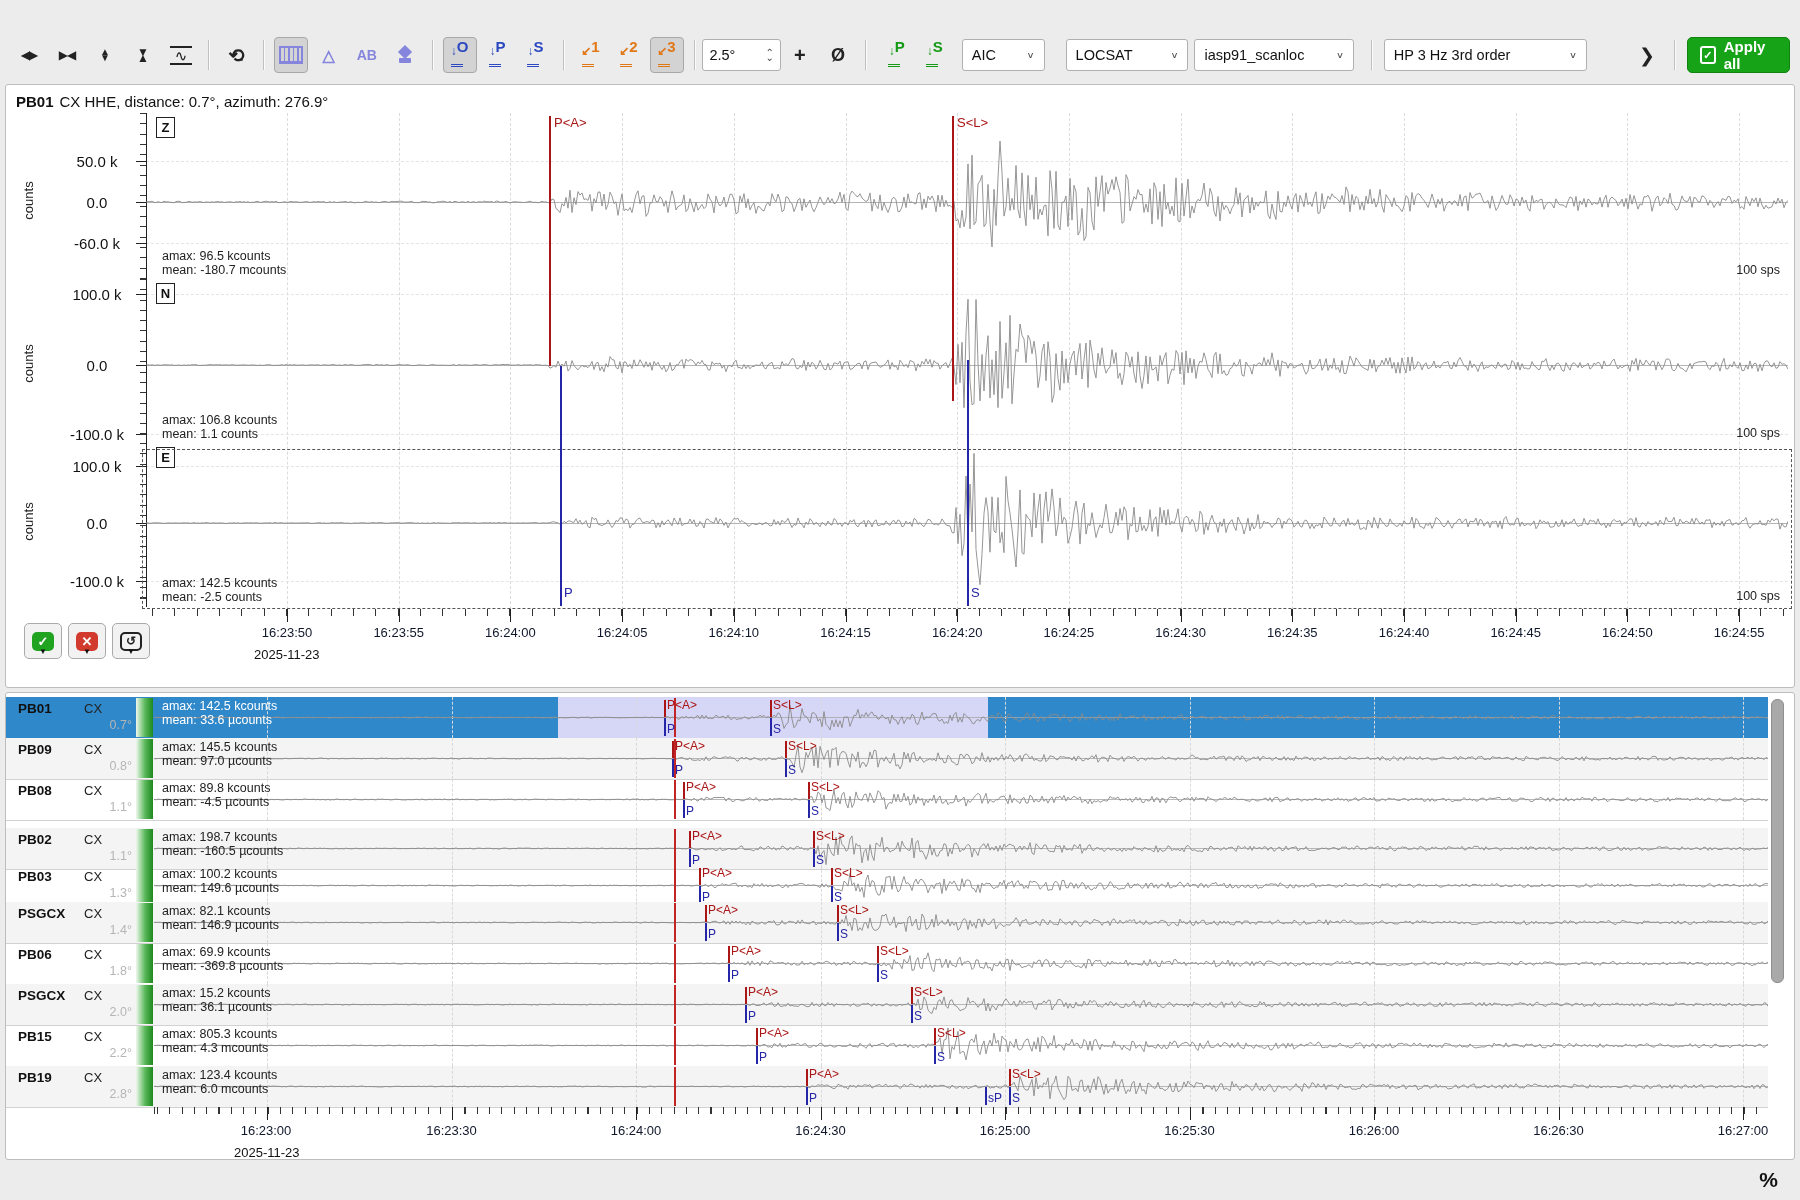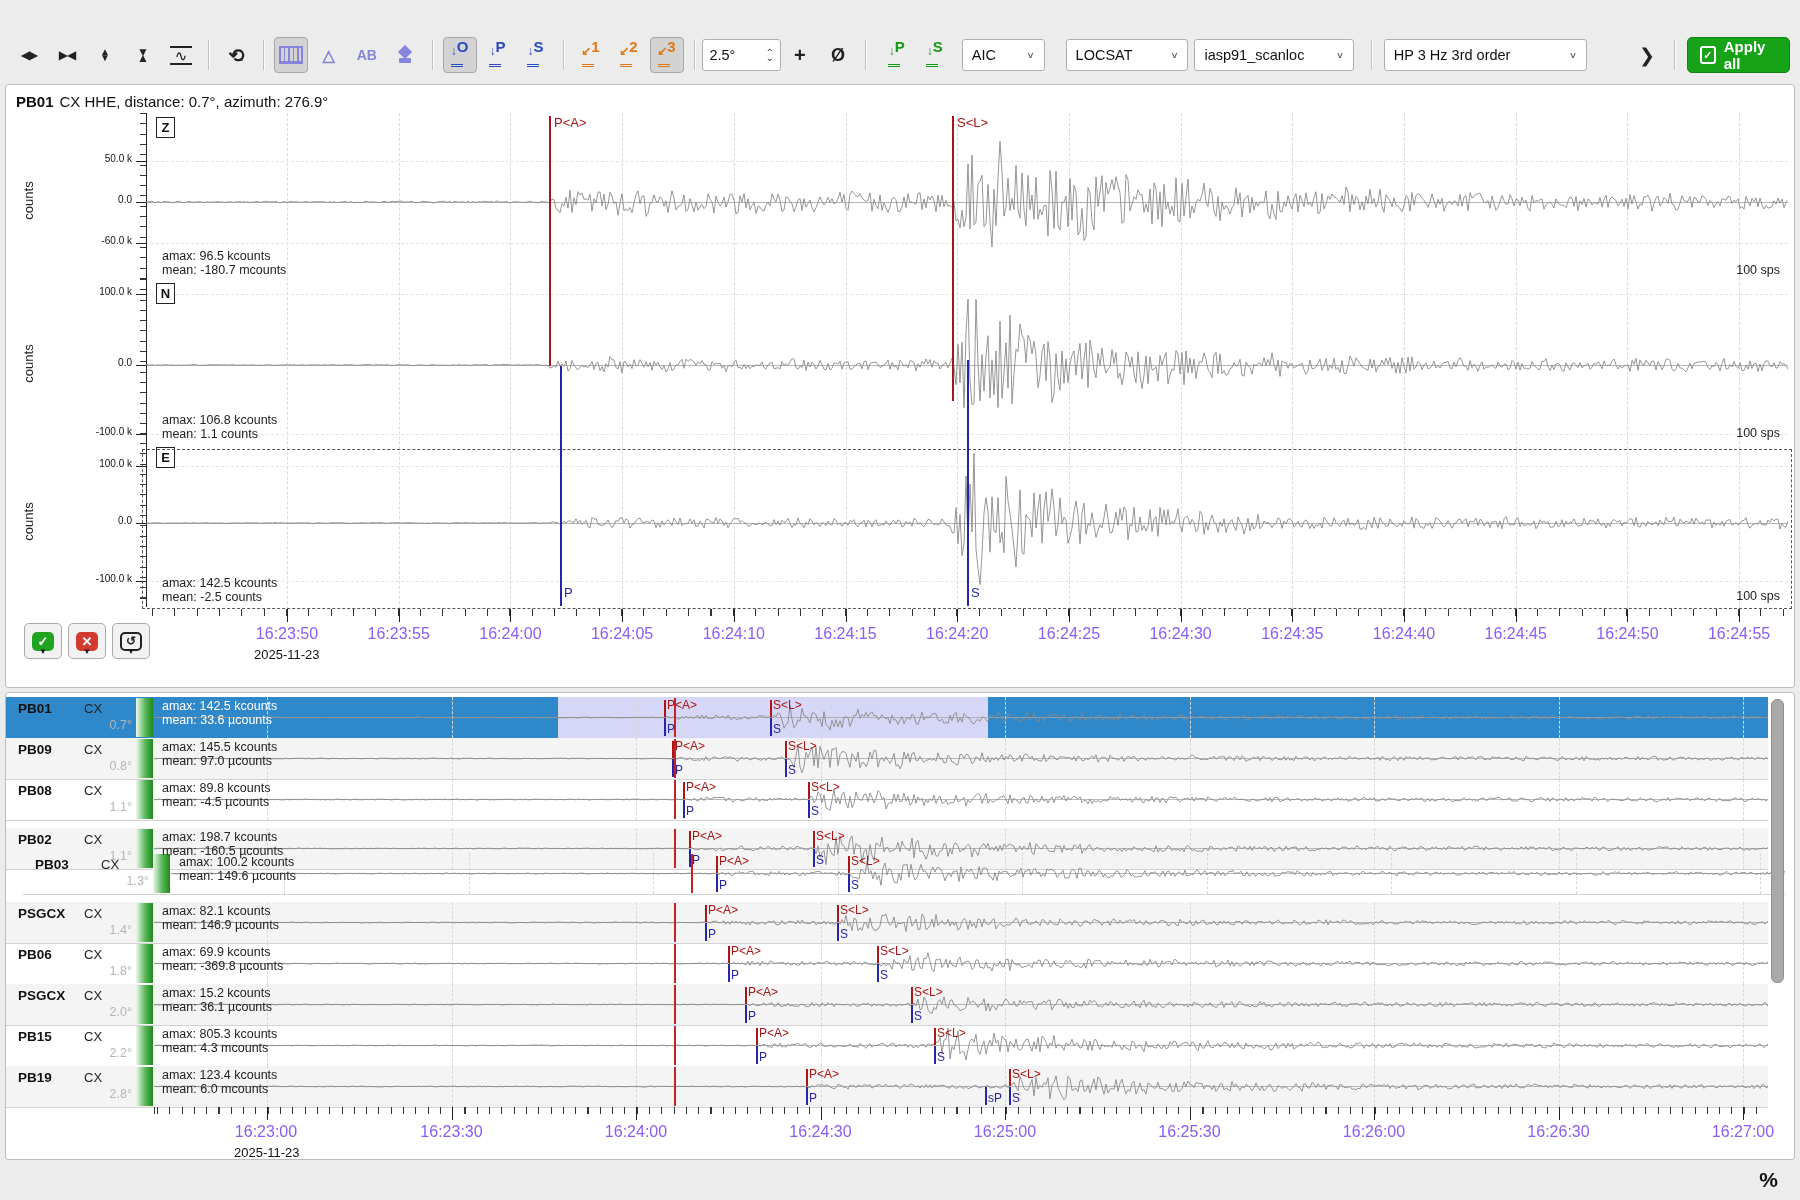--- a/index.html
+++ b/index.html
@@ -46,35 +46,35 @@
   #topPanel{left:5px;top:84px;width:1788px;height:602px;}
   #bottomPanel{left:5px;top:692px;width:1788px;height:466px;}
   .hdr{position:absolute;left:10px;top:8px;font-size:15px;}
   .hdr b{font-weight:bold;margin-right:6px;}
   .vgrid{position:absolute;width:0;border-left:1px dashed #dcdcdc;}
   .hgrid{position:absolute;height:0;border-top:1px dashed #e4e4e4;}
   .zline{position:absolute;height:1px;background:#b4b4b4;}
   .yaxis{position:absolute;width:1px;background:#222;}
   .ytickstrip{position:absolute;width:6px;background:repeating-linear-gradient(to bottom,#333 0 1px,transparent 1px 10.3px);}
   .ymajtick{position:absolute;width:10px;height:1px;background:#222;}
-  .ylab{position:absolute;font-size:10px;text-align:right;width:70px;}
+  .ylab{position:absolute;font-size:15px;text-align:center;width:70px;}
   .rotlab{position:absolute;font-size:13px;color:#222;transform:rotate(-90deg);transform-origin:center;}
   .compbox{position:absolute;border:1px solid #222;font-weight:bold;font-size:13px;
            width:17px;height:19px;display:flex;align-items:center;justify-content:center;background:#fff;}
   .stats{position:absolute;font-size:12.5px;color:#222;line-height:1.14;}
   .sps{position:absolute;font-size:12.5px;color:#222;}
   .pickline{position:absolute;width:2px;}
   .pickline.auto{background:#aa1515;}
   .pickline.man{background:#2525a8;}
   .picklab{position:absolute;font-size:13px;font-weight:500;}
   .picklab.auto{color:#aa1515;}
   .picklab.man{color:#2525a8;}
   .xaxstrip{position:absolute;height:7px;}
   .xmaj{position:absolute;width:1px;height:13px;background:#222;}
-  .xlab{position:absolute;font-size:16px;color:#8b5cf6;transform:translateX(-50%);}
+  .xlab{position:absolute;font-size:13px;color:#0f172a;transform:translateX(-50%);}
   .datelab{position:absolute;font-size:13px;color:#111;}
   .ebox{position:absolute;border:1px dashed #555;}
   
   .rbtn{position:absolute;width:36px;height:34px;background:#f2f2f2;border:1px solid #aaa;border-radius:5px;
         display:flex;align-items:center;justify-content:center;}
   .rbtn .mark{width:22px;height:19px;border-radius:5px;display:flex;align-items:center;justify-content:center;
               color:#fff;font-size:13px;font-weight:bold;}
   .rbtn .tri{position:absolute;bottom:2px;left:50%;transform:translateX(-50%);font-size:8px;color:#111;line-height:1;}
   
   .brow{position:absolute;left:0;width:1762px;height:41px;border-bottom:1px solid #d2d2d2;}
@@ -486,21 +486,21 @@
             <div class="bpick" style="left: 659px; top: 3px; height: 17px; background: rgb(170, 21, 21);"></div>
             <div class="bpicklab" style="left: 662px; top: 1px; color: rgb(170, 21, 21);">S&lt;L&gt;</div>
             <div class="bpick" style="left: 659px; top: 21px; height: 18px; background: rgb(37, 37, 168);"></div>
             <div class="bpicklab" style="left: 662px; top: 25px; color: rgb(37, 37, 168);">S</div>
             <div class="bstats">
               <div>amax: 198.7 kcounts</div>
               <div>mean: -160.5 µcounts</div>
             </div>
           </div>
         </div>
-        <div class="brow" style="top: 160px; margin-left: 17px;">
+        <div class="brow" style="top: 172px;">
           <div class="bstation">PB03</div>
           <div class="bnet">CX</div>
           <div class="bdist">1.3°</div>
           <div class="gbar"></div>
           <div class="btrace">
             <div class="bvgrid" style="left: 113px;"></div>
             <div class="bvgrid" style="left: 297.5px;"></div>
             <div class="bvgrid" style="left: 482px;"></div>
             <div class="bvgrid" style="left: 666.5px;"></div>
             <div class="bvgrid" style="left: 851px;"></div>

